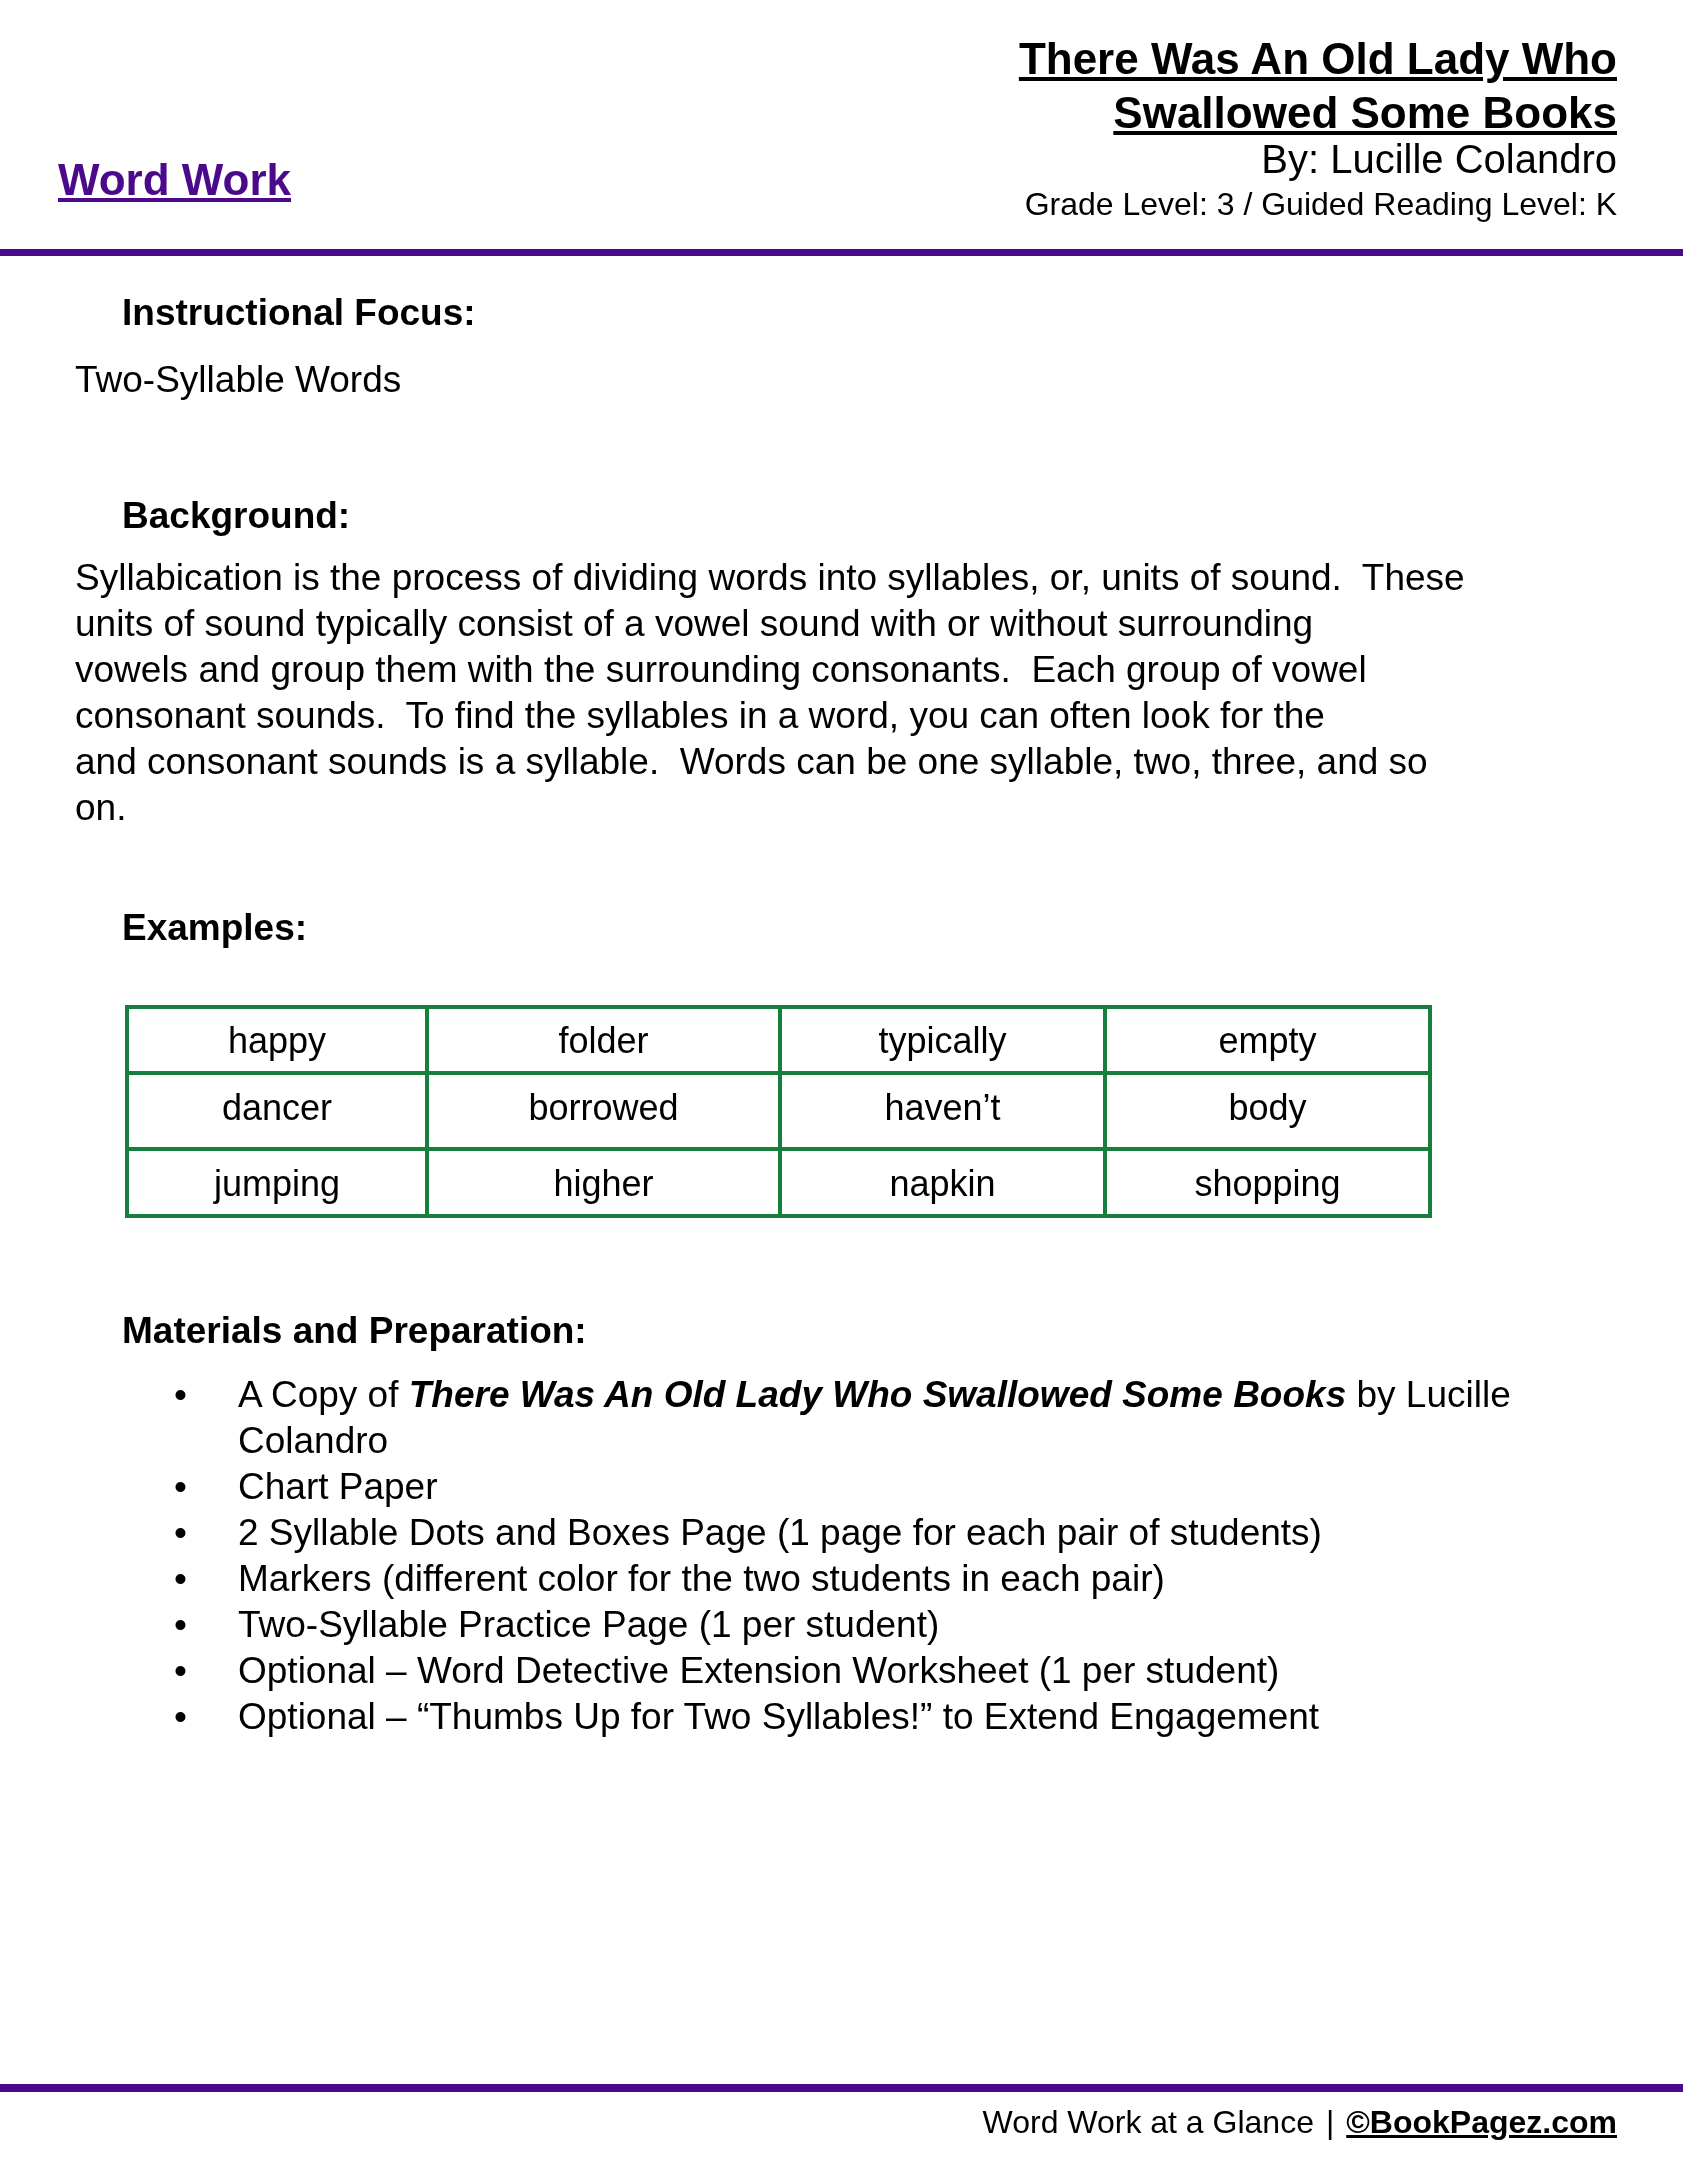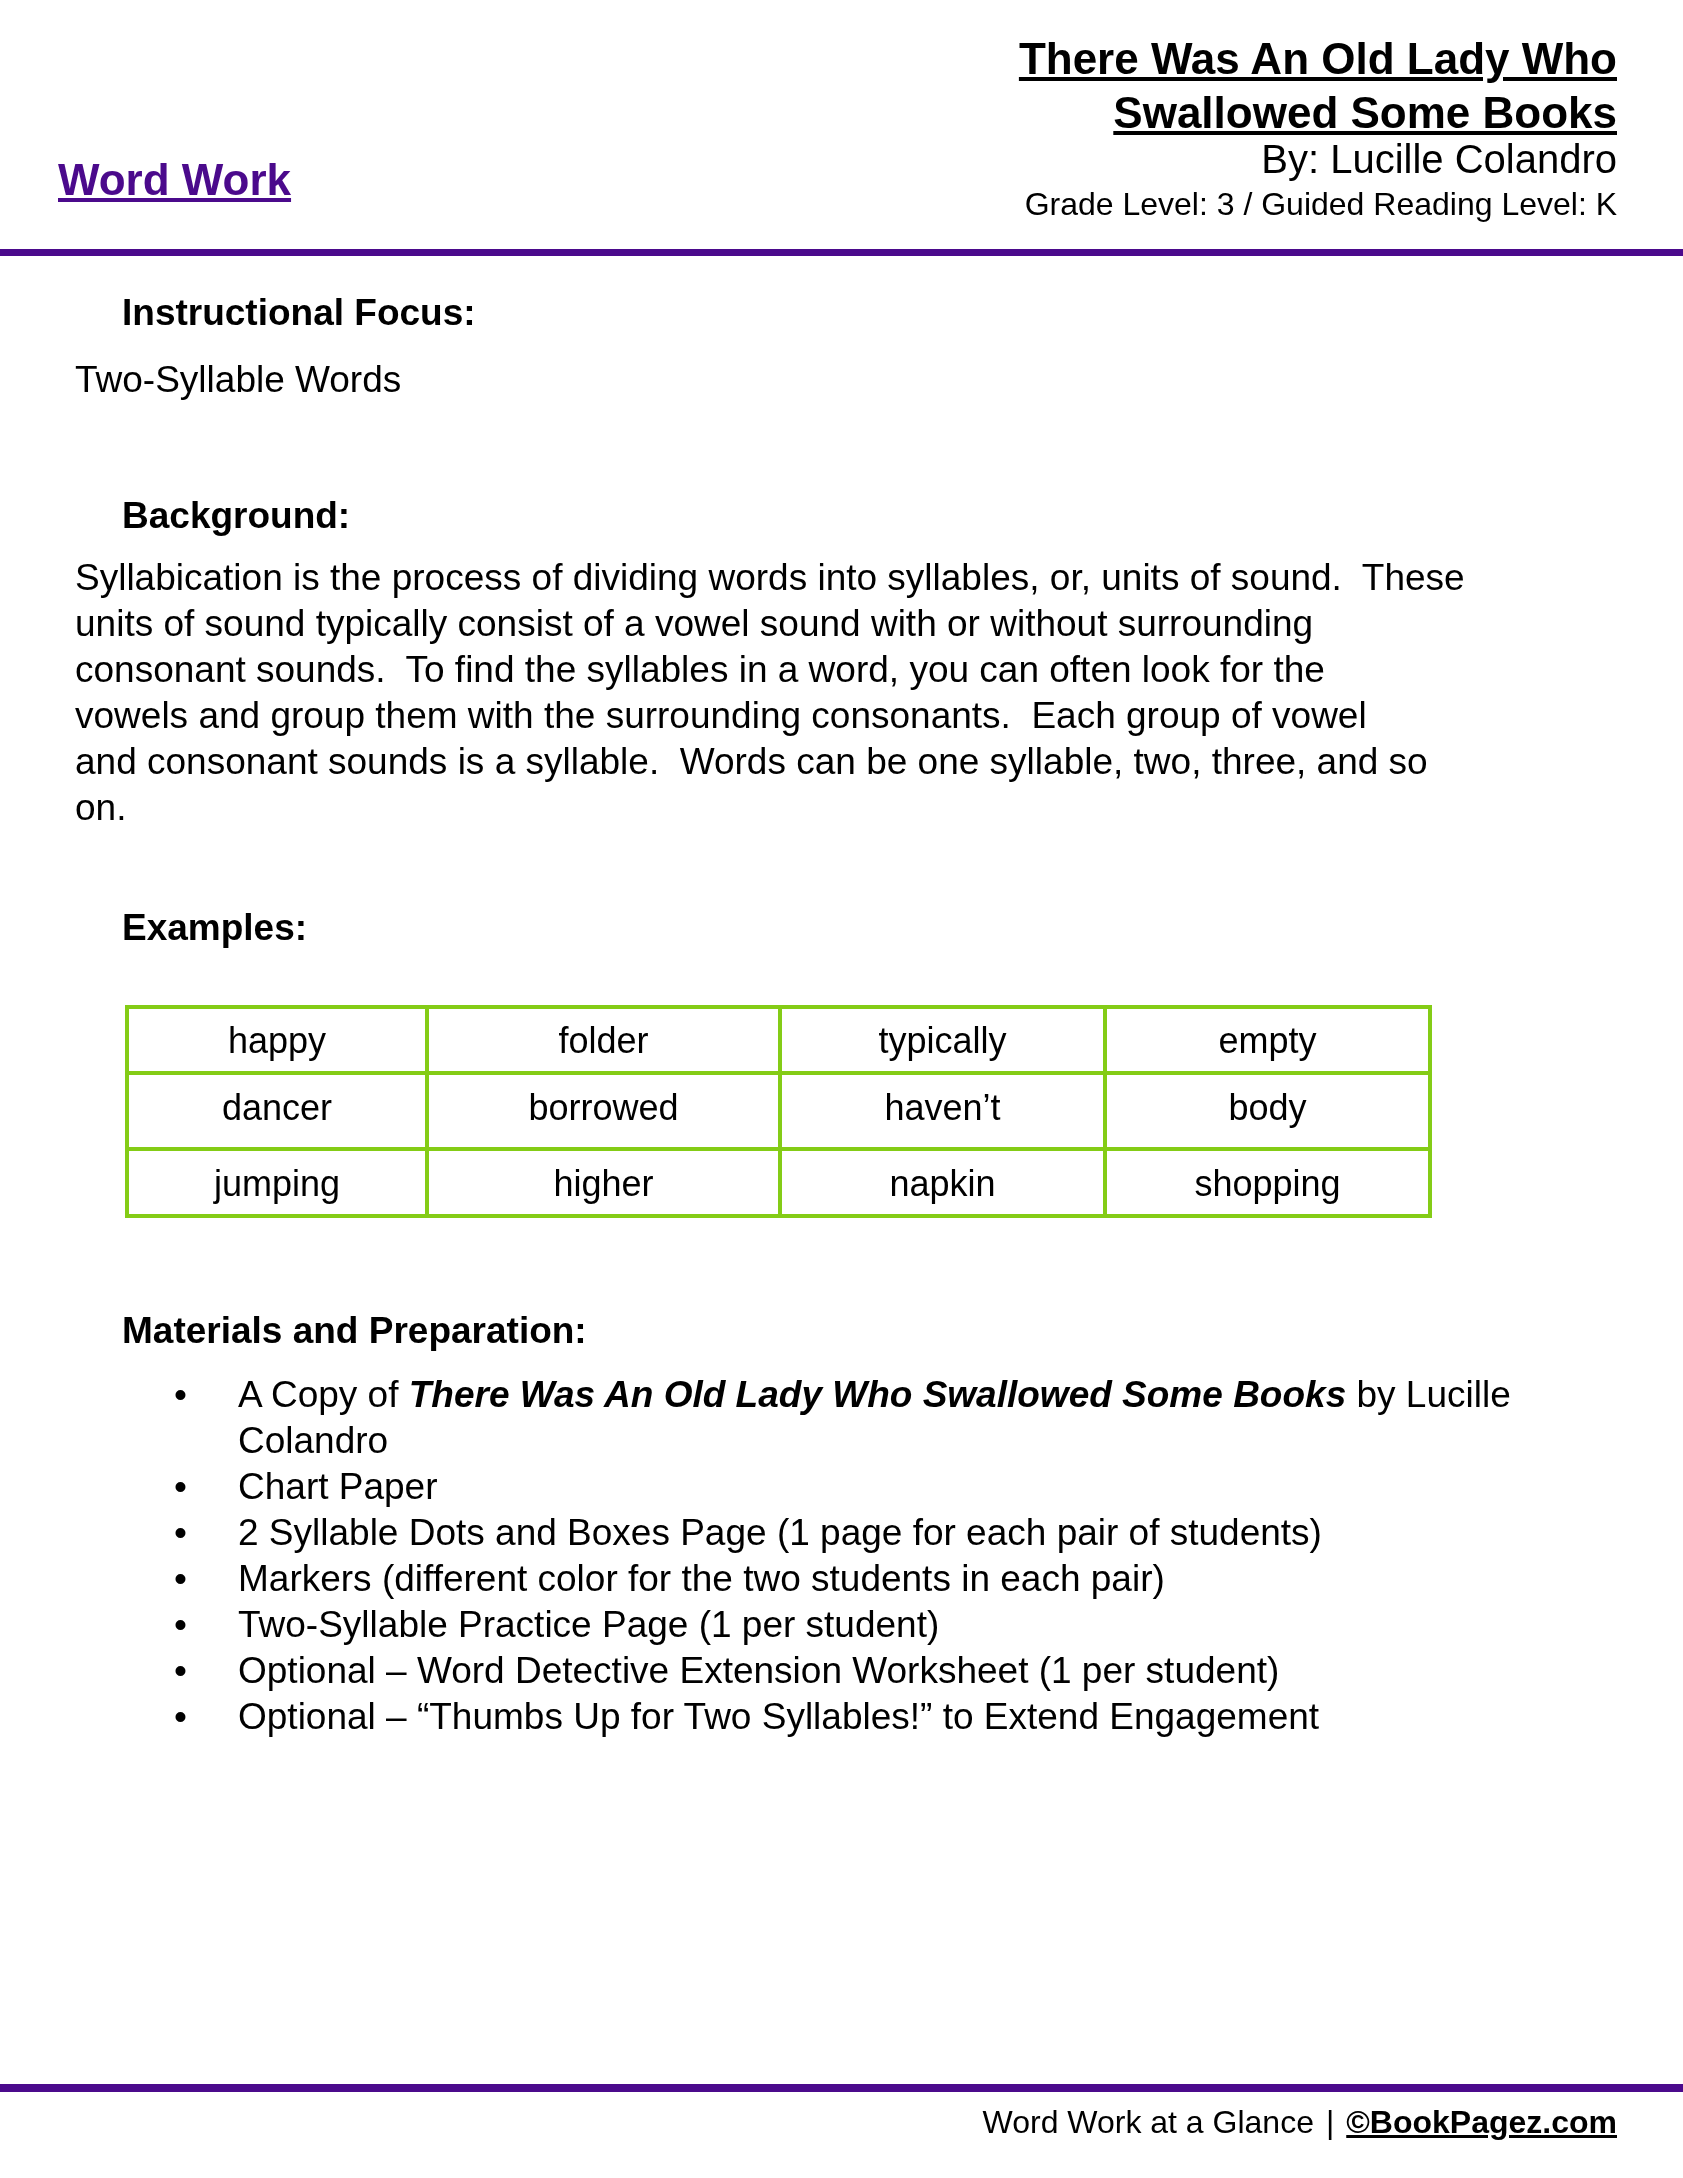--- a/index.html
+++ b/index.html
@@ -9,21 +9,21 @@
   .purple { color: #4B0A8C; }
   .rule { position: absolute; left: 0; width: 1683px; background: #4B0A8C; }
   .hdr-right { right: 66px; text-align: right; }
   .bold { font-weight: bold; text-decoration: underline; }
   .h-section { left: 75px; font-size: 37px; font-weight: bold; margin-left: 47px; }
   .body-line { font-size: 37px; }
   .para { position: absolute; left: 75px; font-size: 37px; line-height: 46px; }
   .para div { white-space: pre; }
   table.examples { position: absolute; left: 125px; top: 1005px; width: 1307px;
                    border-collapse: collapse; }
-  table.examples td { border: 4px solid #84cc16; padding: 0 0 9px 0; text-align: center;
+  table.examples td { border: 4px solid #15803d; padding: 0 0 9px 0; text-align: center;
                       vertical-align: bottom; font-size: 36px; line-height: normal; }
   .list { position: absolute; left: 0; top: 1372px; font-size: 37px; line-height: 46px; }
   .list .li { position: relative; padding-left: 238px; white-space: nowrap; }
   .list .li .bullet { position: absolute; left: 174px; top: 0; }
   .list .cont { padding-left: 238px; white-space: nowrap; }
   .bi { font-weight: bold; font-style: italic; }
   .footer { right: 66px; font-size: 32px; }
   .footer .sep { margin: 0 12px; }
 </style>
 </head>
@@ -38,22 +38,22 @@
 
 <div class="rule" style="top:249px; height:7px;"></div>
 
 <div class="abs h-section" style="top:292px;">Instructional Focus:</div>
 <div class="abs body-line" style="left:75px; top:359px;">Two-Syllable Words</div>
 
 <div class="abs h-section" style="top:495px;">Background:</div>
 <div class="para" style="top:555px;">
   <div>Syllabication is the process of dividing words into syllables, or, units of sound.  These</div>
   <div>units of sound typically consist of a vowel sound with or without surrounding</div>
+  <div>vowels and group them with the surrounding consonants.  Each group of vowel</div>
   <div>consonant sounds.  To find the syllables in a word, you can often look for the</div>
-  <div>vowels and group them with the surrounding consonants.  Each group of vowel</div>
   <div>and consonant sounds is a syllable.  Words can be one syllable, two, three, and so</div>
   <div>on.</div>
 </div>
 
 <div class="abs h-section" style="top:907px;">Examples:</div>
 
 <table class="examples">
   <colgroup>
     <col style="width:301px">
       <col style="width:354px">

